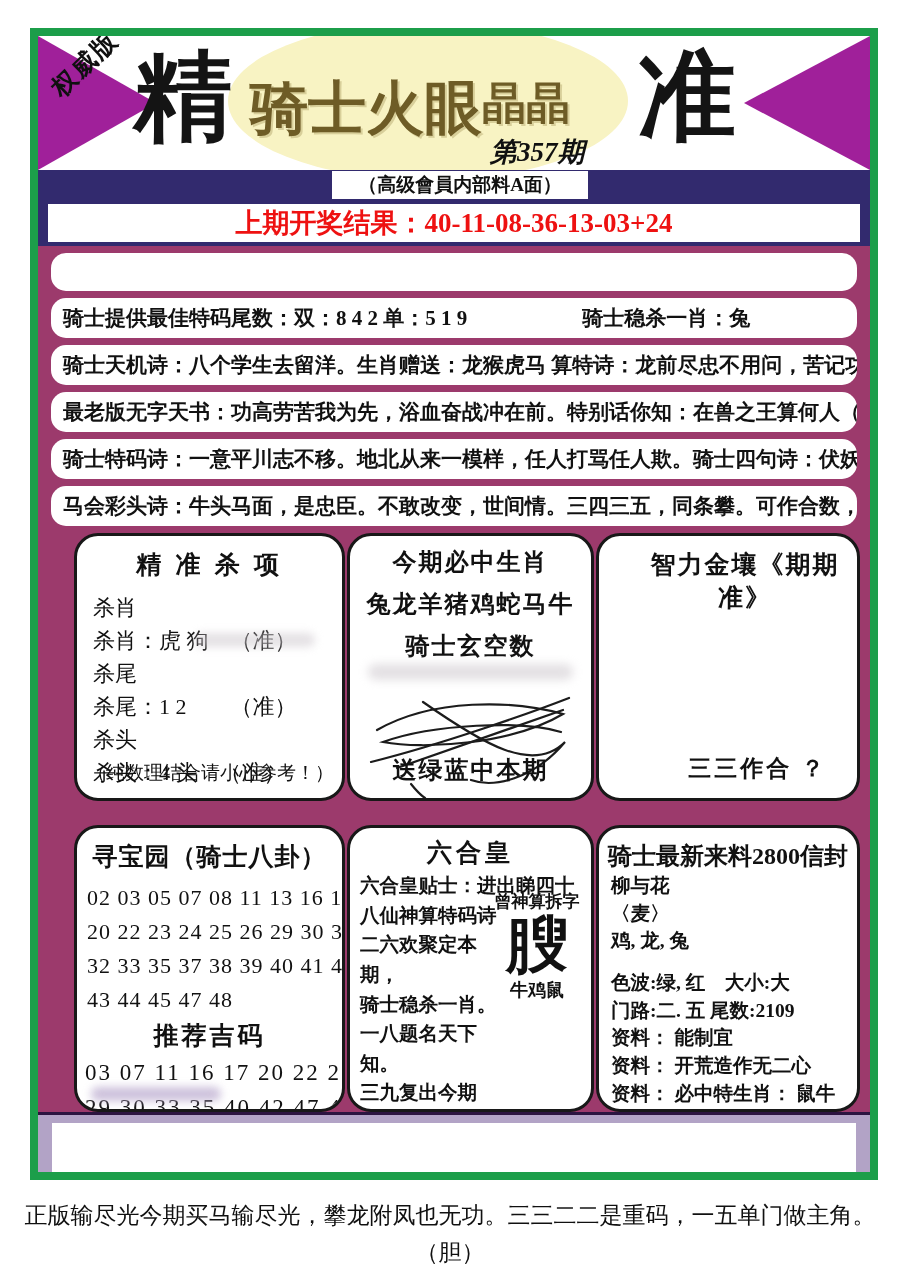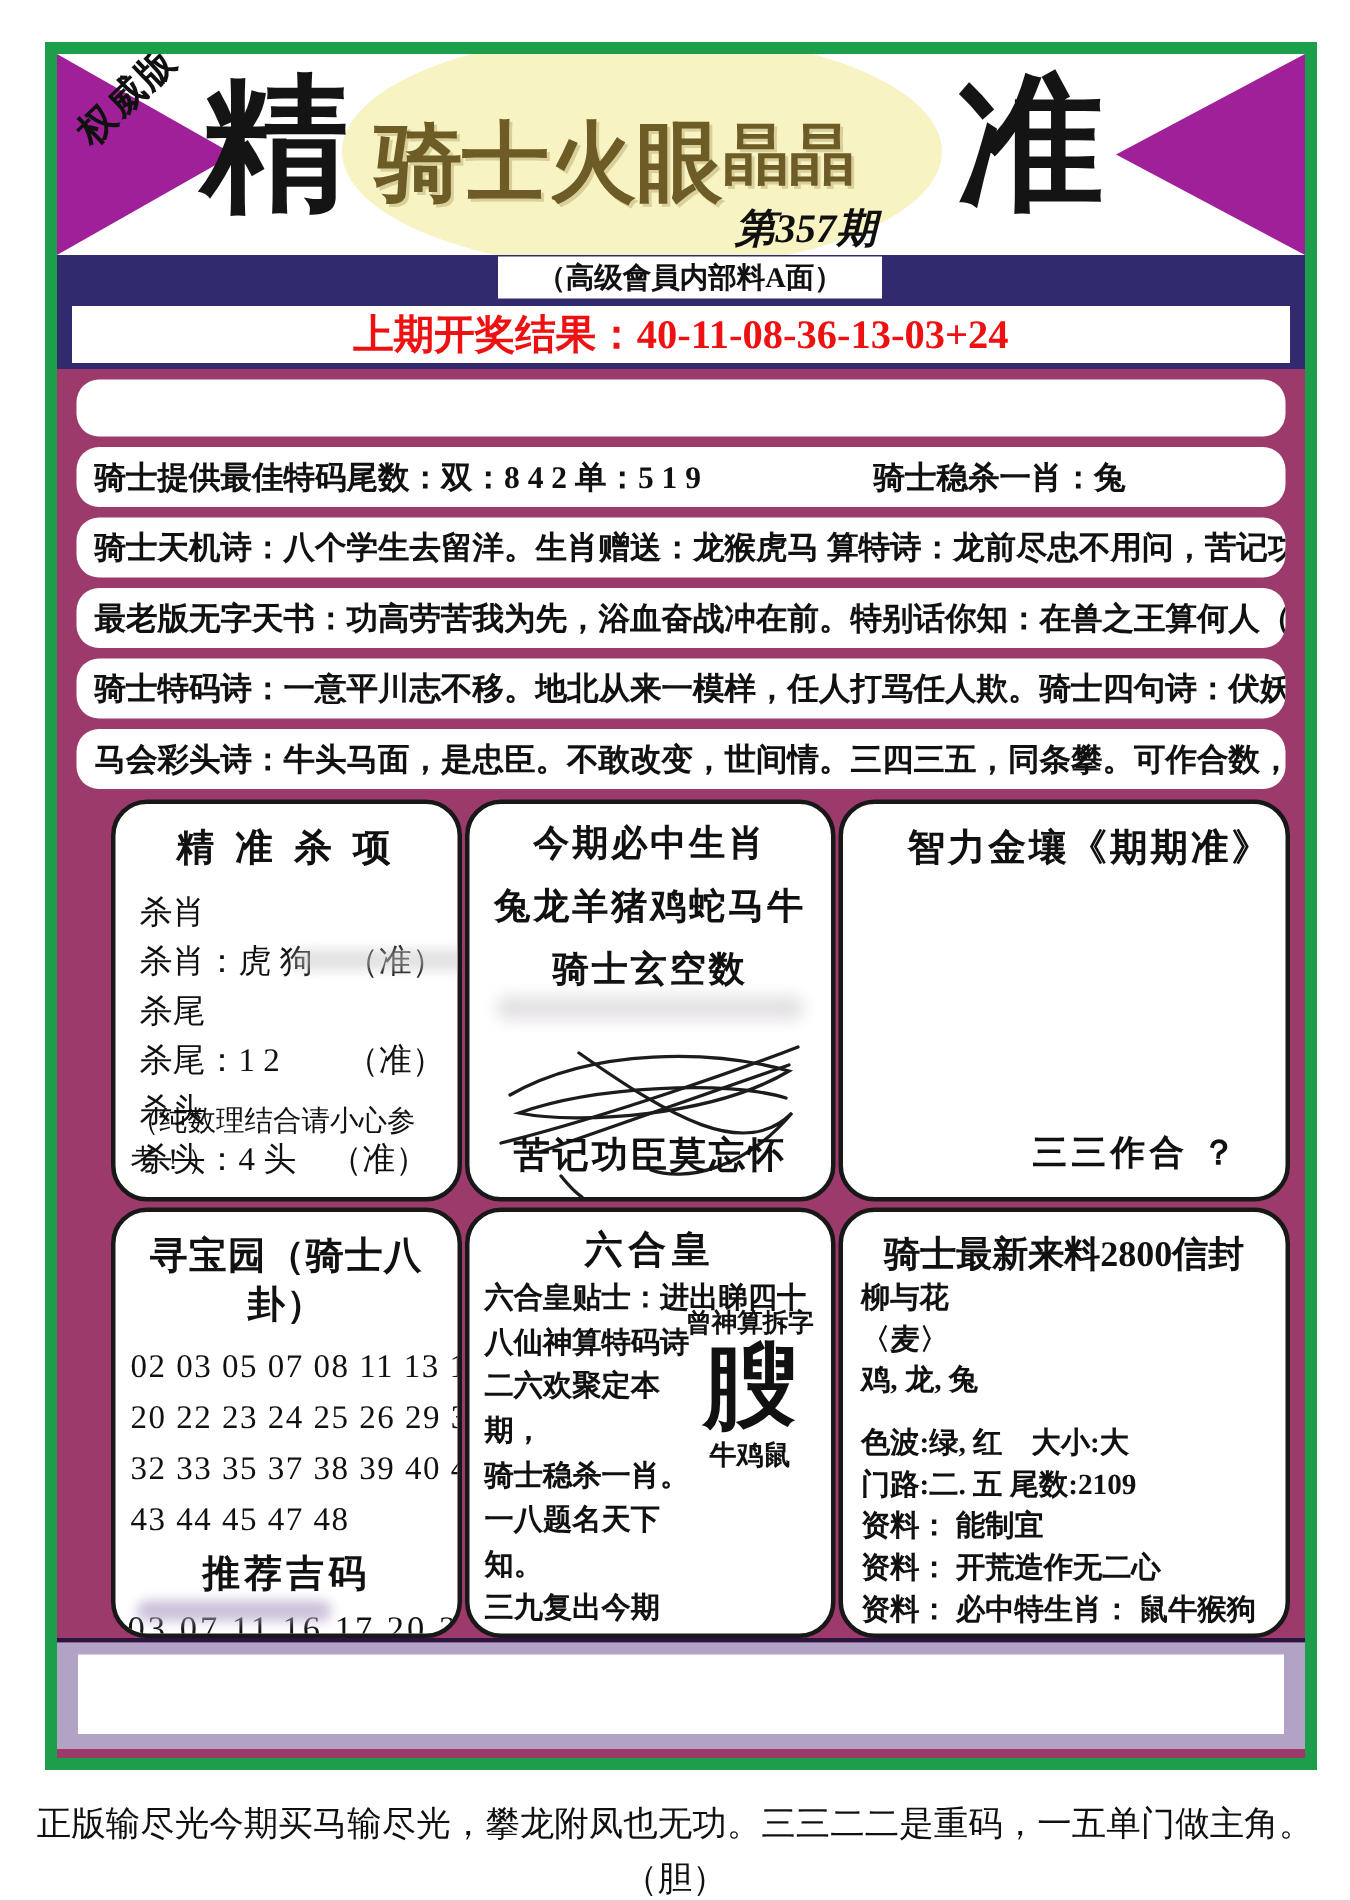--- a/index.html
+++ b/index.html
@@ -33,24 +33,24 @@
   
   .rows{display:flex;flex-direction:column;gap:7px;padding:7px 13px;}
   .row{background:#fff;border-radius:15px;height:40px;line-height:40px;padding:0 12px;
        font-size:21px;font-weight:bold;white-space:nowrap;overflow:hidden;}
   .row.empty{height:38px;}
   .row.two{display:flex;}
   .row.two .seg-right{margin-left:115px;}
   
   .grid{display:flex;gap:2px;padding:0 10px 0 36px;}
   .grid.a{height:268px;}
-  .grid.b{margin-top:4px;height:287px;}
+  .grid.b{margin-top:24px;height:287px;}
   .panel{background:#fff;border:3px solid #181818;border-radius:24px;box-sizing:border-box;
          position:relative;overflow:hidden;}
-  .p-a1,.p-b1{width:234px;}
+  .p-a1,.p-b1{width:271px;}
   .p-a2,.p-b2{width:247px;}
   .p-a3{flex:1;}
   .p-b3{flex:1;}
   .p-title{text-align:center;font-size:25px;font-weight:bold;margin-top:12px;letter-spacing:4px;}
   
   .kill-lines{padding:10px 0 0 16px;font-size:22px;line-height:1.5;}
   .kill-note{position:absolute;left:10px;bottom:12px;font-size:19px;}
   .smudge-a1{position:absolute;left:118px;top:97px;width:120px;height:14px;background:#cfc9cf;
              filter:blur(4px);opacity:.55;border-radius:7px;}
   
@@ -148,21 +148,21 @@
       <div class="blur-line"></div>
       <svg class="scribble" width="216" height="116" viewBox="0 0 216 116">
         <g fill="none" stroke="#1c1c1c" stroke-width="2.2" stroke-linecap="round">
           <path d="M14 46 C 70 14, 150 16, 200 30 C 150 60, 60 66, 20 58 C 70 40, 160 36, 198 48"></path>
           <path d="M8 78 C 80 60, 170 28, 206 14"></path>
           <path d="M34 84 L 200 26"></path>
           <path d="M60 18 C 120 60, 170 90, 202 58 C 170 96, 130 104, 108 96"></path>
           <path d="M48 100 q 8 10 14 14"></path>
         </g>
       </svg>
-      <div class="bottom-line">苦记功臣莫忘怀</div>
+      <div class="bottom-line">送绿蓝中本期</div>
     </div>
 
     <div class="panel p-a3">
       <div class="p-title">智力金壤《期期准》</div>
       <div class="corner-line">三三作合 ？</div>
     </div>
 
   </div>
 
   <div class="grid b">

